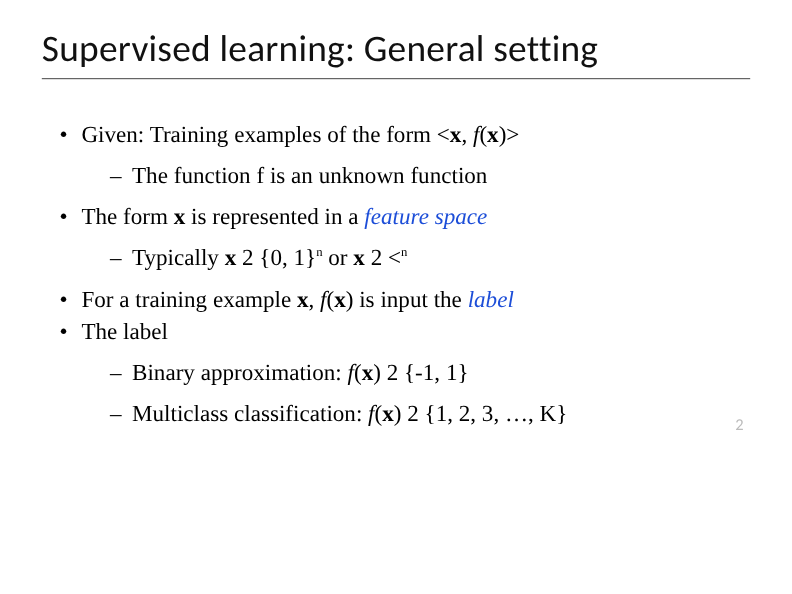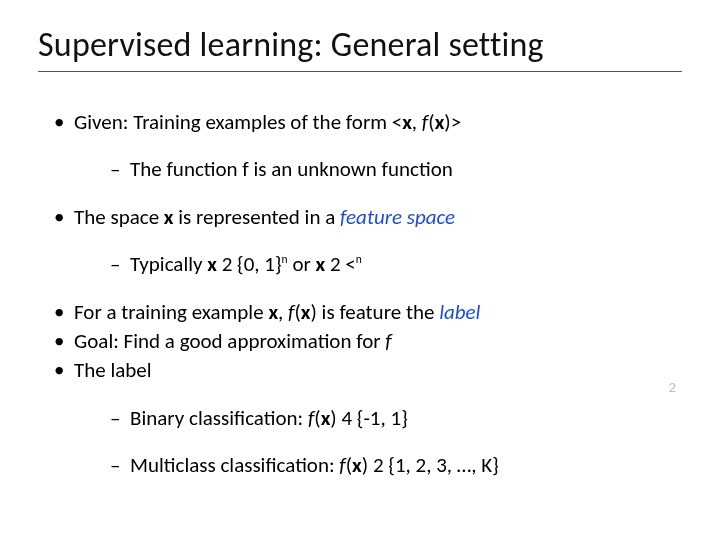--- a/index.html
+++ b/index.html
@@ -30,41 +30,42 @@
     border: none;
     border-top: 1px solid #555;
     margin: 2px 0 36px 0;
   }
   ul.top {
     list-style: none;
     padding: 0;
     margin: 0 0 0 10px;
     font-size: 21px;
     line-height: 1.4;
+    font-family: Liberation Serif, serif;
   }
   ul.top > li {
     position: relative;
     padding-left: 26px;
     margin: 0;
   }
   ul.top > li::before {
     content: "•";
     position: absolute;
     left: 6px;
     top: 0;
   }
   ul.sub {
     list-style: none;
     padding: 0;
     margin: 0 0 0 14px;
   }
   ul.sub > li {
     position: relative;
     padding-left: 24px;
-    margin: 18px;
+    margin: 8px;
   }
   ul.sub > li::before {
     content: "–";
     position: absolute;
     left: 4px;
     top: 0;
   }
   .bold { font-weight: 700; }
   .ital { font-style: italic; }
   .accent { color: #1d4ed8; font-style: italic; }
@@ -80,24 +81,23 @@
 </head>
 <body>
 
 <div class="slide">
   <h1 class="title">Supervised learning: General setting</h1>
   <hr class="rule">
   <ul class="top" id="content">
       <li><span>Given: Training examples of the form &lt;</span><span class="bold">x</span><span>, </span><span class="ital">f</span><span>(</span><span class="bold">x</span><span>)&gt;</span><ul class="sub">
           <li><span>The function f is an unknown function</span></li>
         </ul></li>
-      <li><span>The space </span><span class="bold">x</span><span> is represented in a </span><span class="accent">feature space</span><ul class="sub">
+      <li><span>The form </span><span class="bold">x</span><span> is represented in a </span><span class="accent">feature space</span><ul class="sub">
           <li><span>Typically </span><span class="bold">x</span><span> 2 {0, 1}</span><span class="sup">n</span><span> or </span><span class="bold">x</span><span> 2 &lt;</span><span class="sup">n</span></li>
         </ul></li>
-      <li><span>For a training example </span><span class="bold">x</span><span>, </span><span class="ital">f</span><span>(</span><span class="bold">x</span><span>) is feature the </span><span class="accent">label</span></li>
-      <li><span>Goal: Find a good approximation for </span><span class="ital">f</span></li>
+      <li><span>For a training example </span><span class="bold">x</span><span>, </span><span class="ital">f</span><span>(</span><span class="bold">x</span><span>) is input the </span><span class="accent">label</span></li>
       <li><span>The label</span><ul class="sub">
-          <li><span>Binary classification: </span><span class="ital">f</span><span>(</span><span class="bold">x</span><span>) 4 {-1, 1}</span></li>
+          <li><span>Binary approximation: </span><span class="ital">f</span><span>(</span><span class="bold">x</span><span>) 2 {-1, 1}</span></li>
           <li><span>Multiclass classification: </span><span class="ital">f</span><span>(</span><span class="bold">x</span><span>) 2 {1, 2, 3, …, K}</span></li>
         </ul></li>
     </ul>
   <div class="pagenum">2</div>
 </div>
 
 </body></html>

